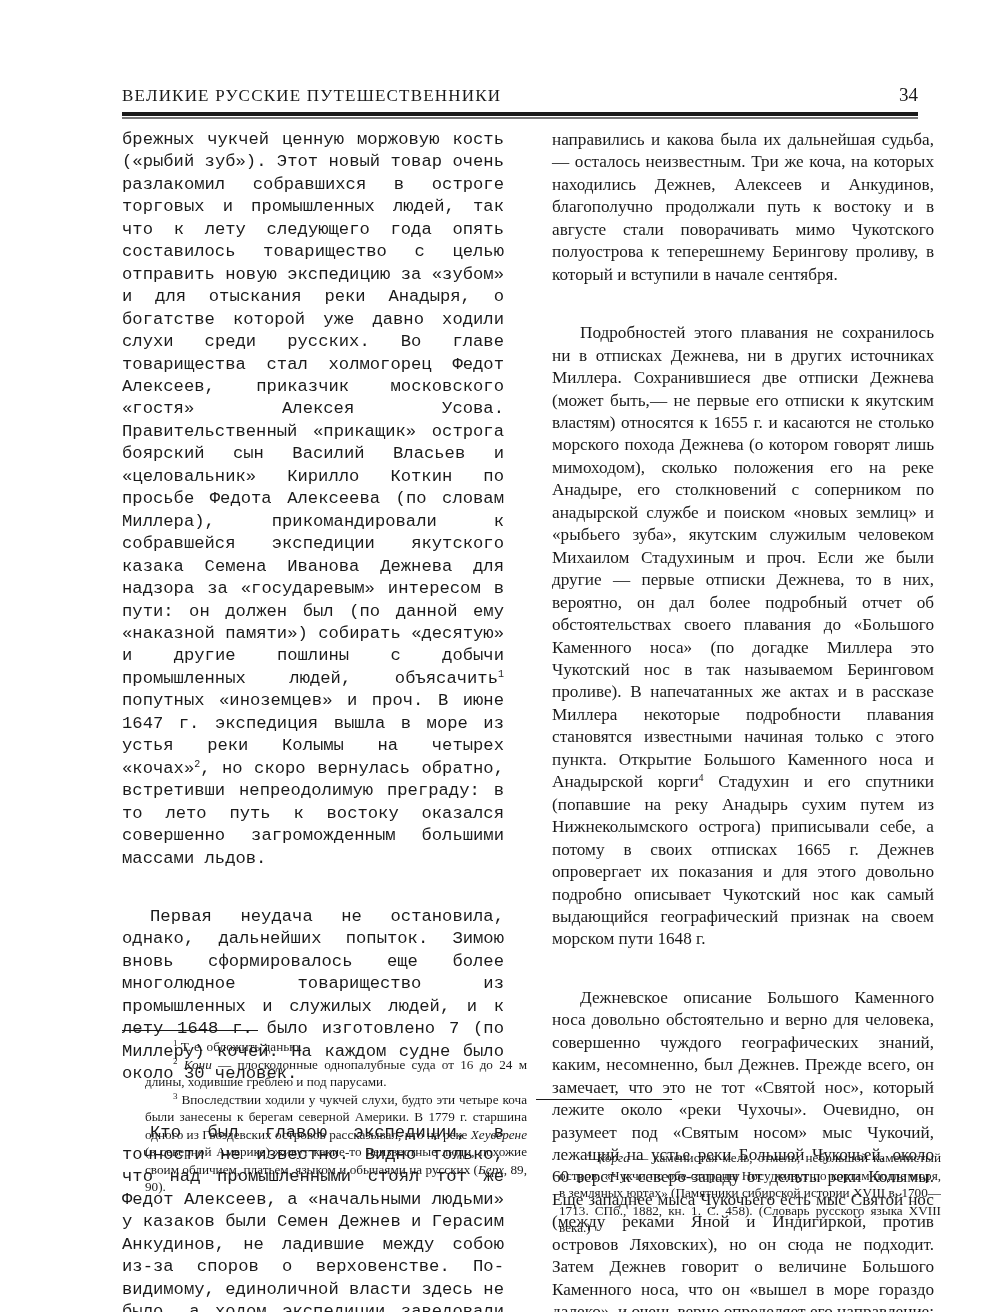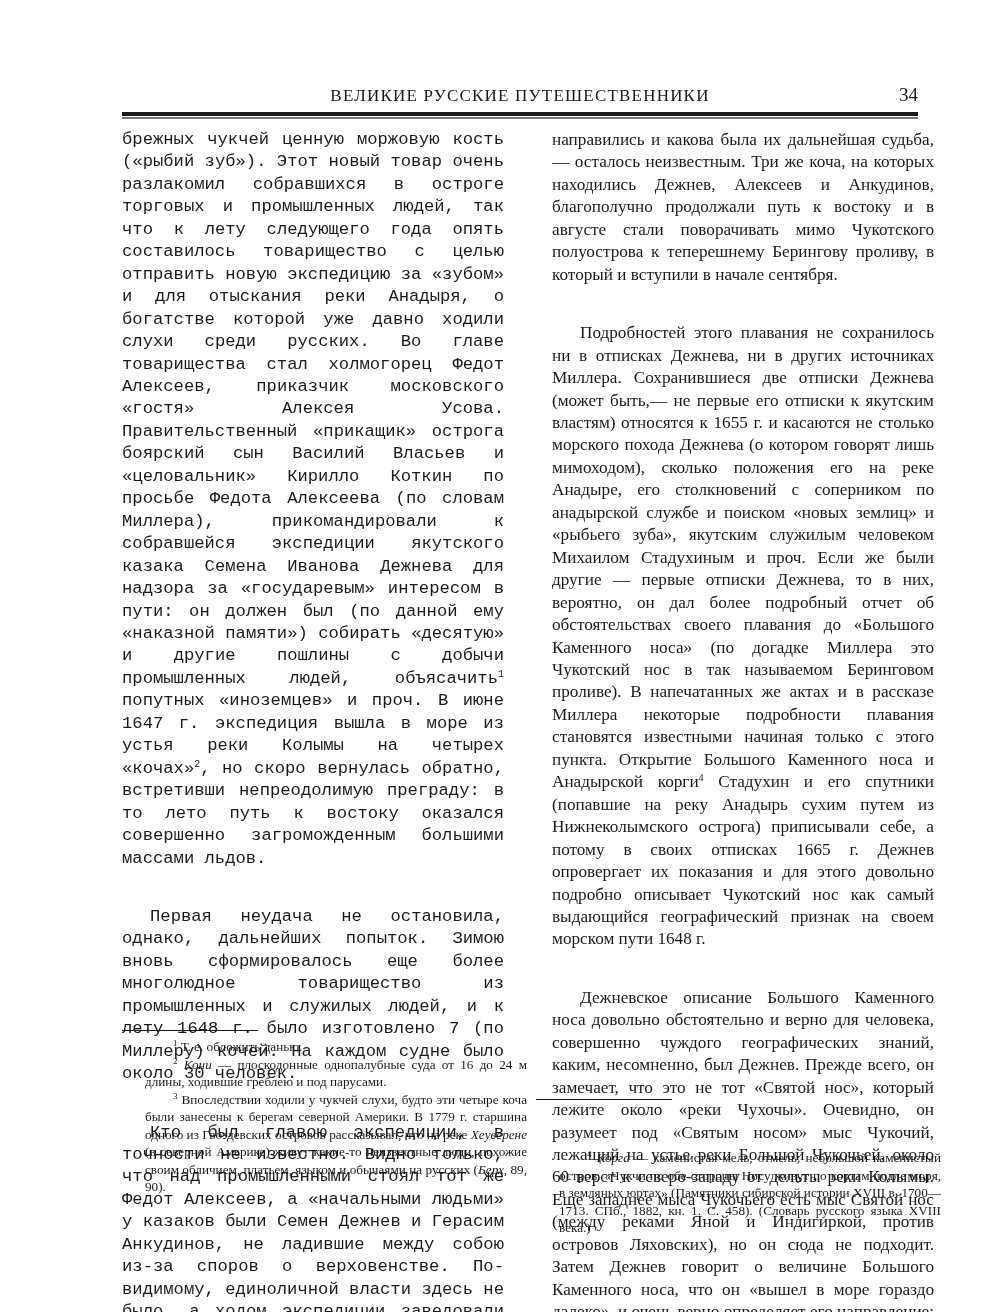--- a/index.html
+++ b/index.html
@@ -1,19 +1,19 @@
 <!DOCTYPE html>
 <html><head>
 <meta charset="utf-8">
 <style>
   html, body { margin: 0; padding: 0; background: #ffffff; }
   body { width: 1000px; height: 1312px; position: relative; overflow: hidden;
          font-family: "Liberation Serif", "DejaVu Serif", serif; color: #1a1a1a; }
   .header { position: absolute; left: 122px; top: 84px; width: 796px; height: 22px; }
-  .running-title { position: absolute; left: 0; width: 796px; text-align: center;
+  .running-title { position: absolute; left: 0; width: 796px; 
          font-size: 17px; letter-spacing: 1.2px; top: 2px; }
   .page-number { position: absolute; right: 0; top: 0; font-size: 19px; text-align: center; }
   .rule { position: absolute; left: 122px; top: 112px; width: 796px; height: 7px; }
   .rule .thick { height: 4px; background: #1a1a1a; }
   .rule .gap { height: 1px; background: #fff; }
   .rule .thin { height: 1.5px; background: #777; }
   .col { position: absolute; top: 129px; width: 382px; }
   .col-left { left: 122px; font-family: Liberation Mono, monospace; }
   .col-right { left: 552px; }
   .col p { margin: 0; font-size: 17.2px; line-height: 22.45px; text-align: justify;

